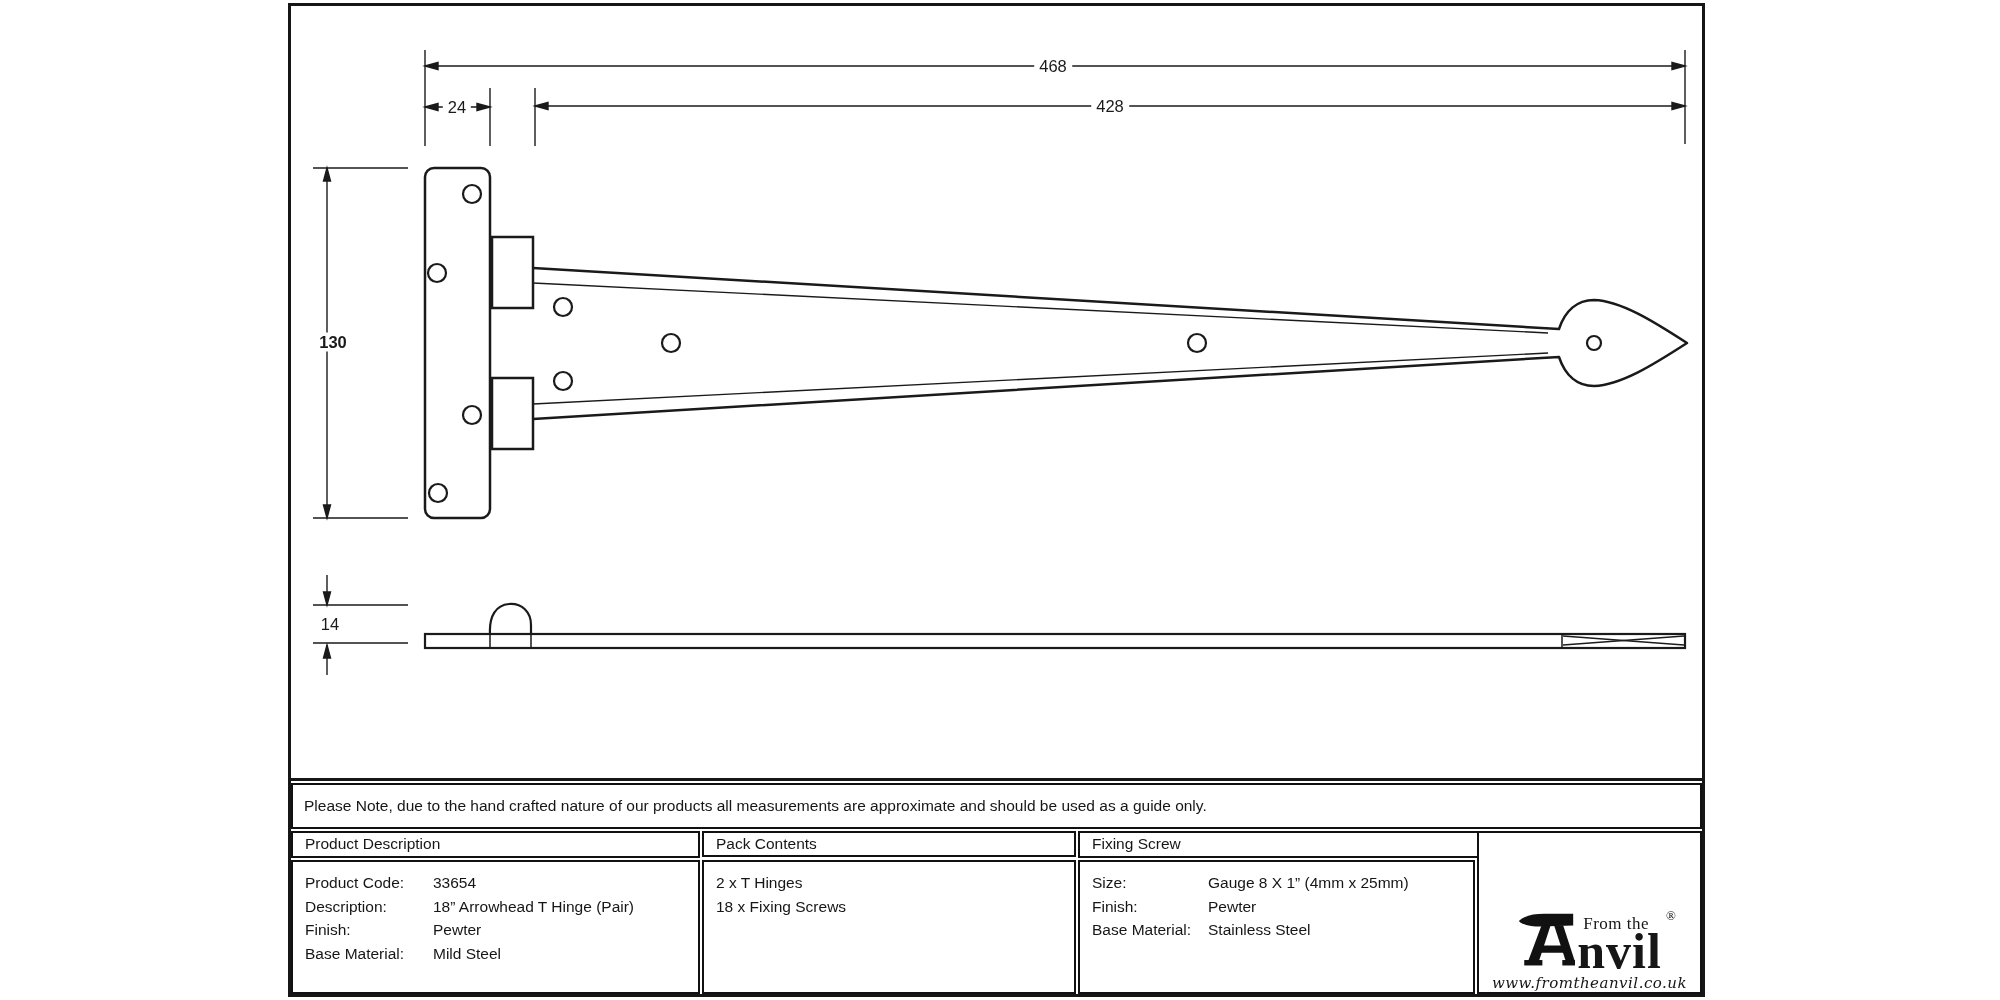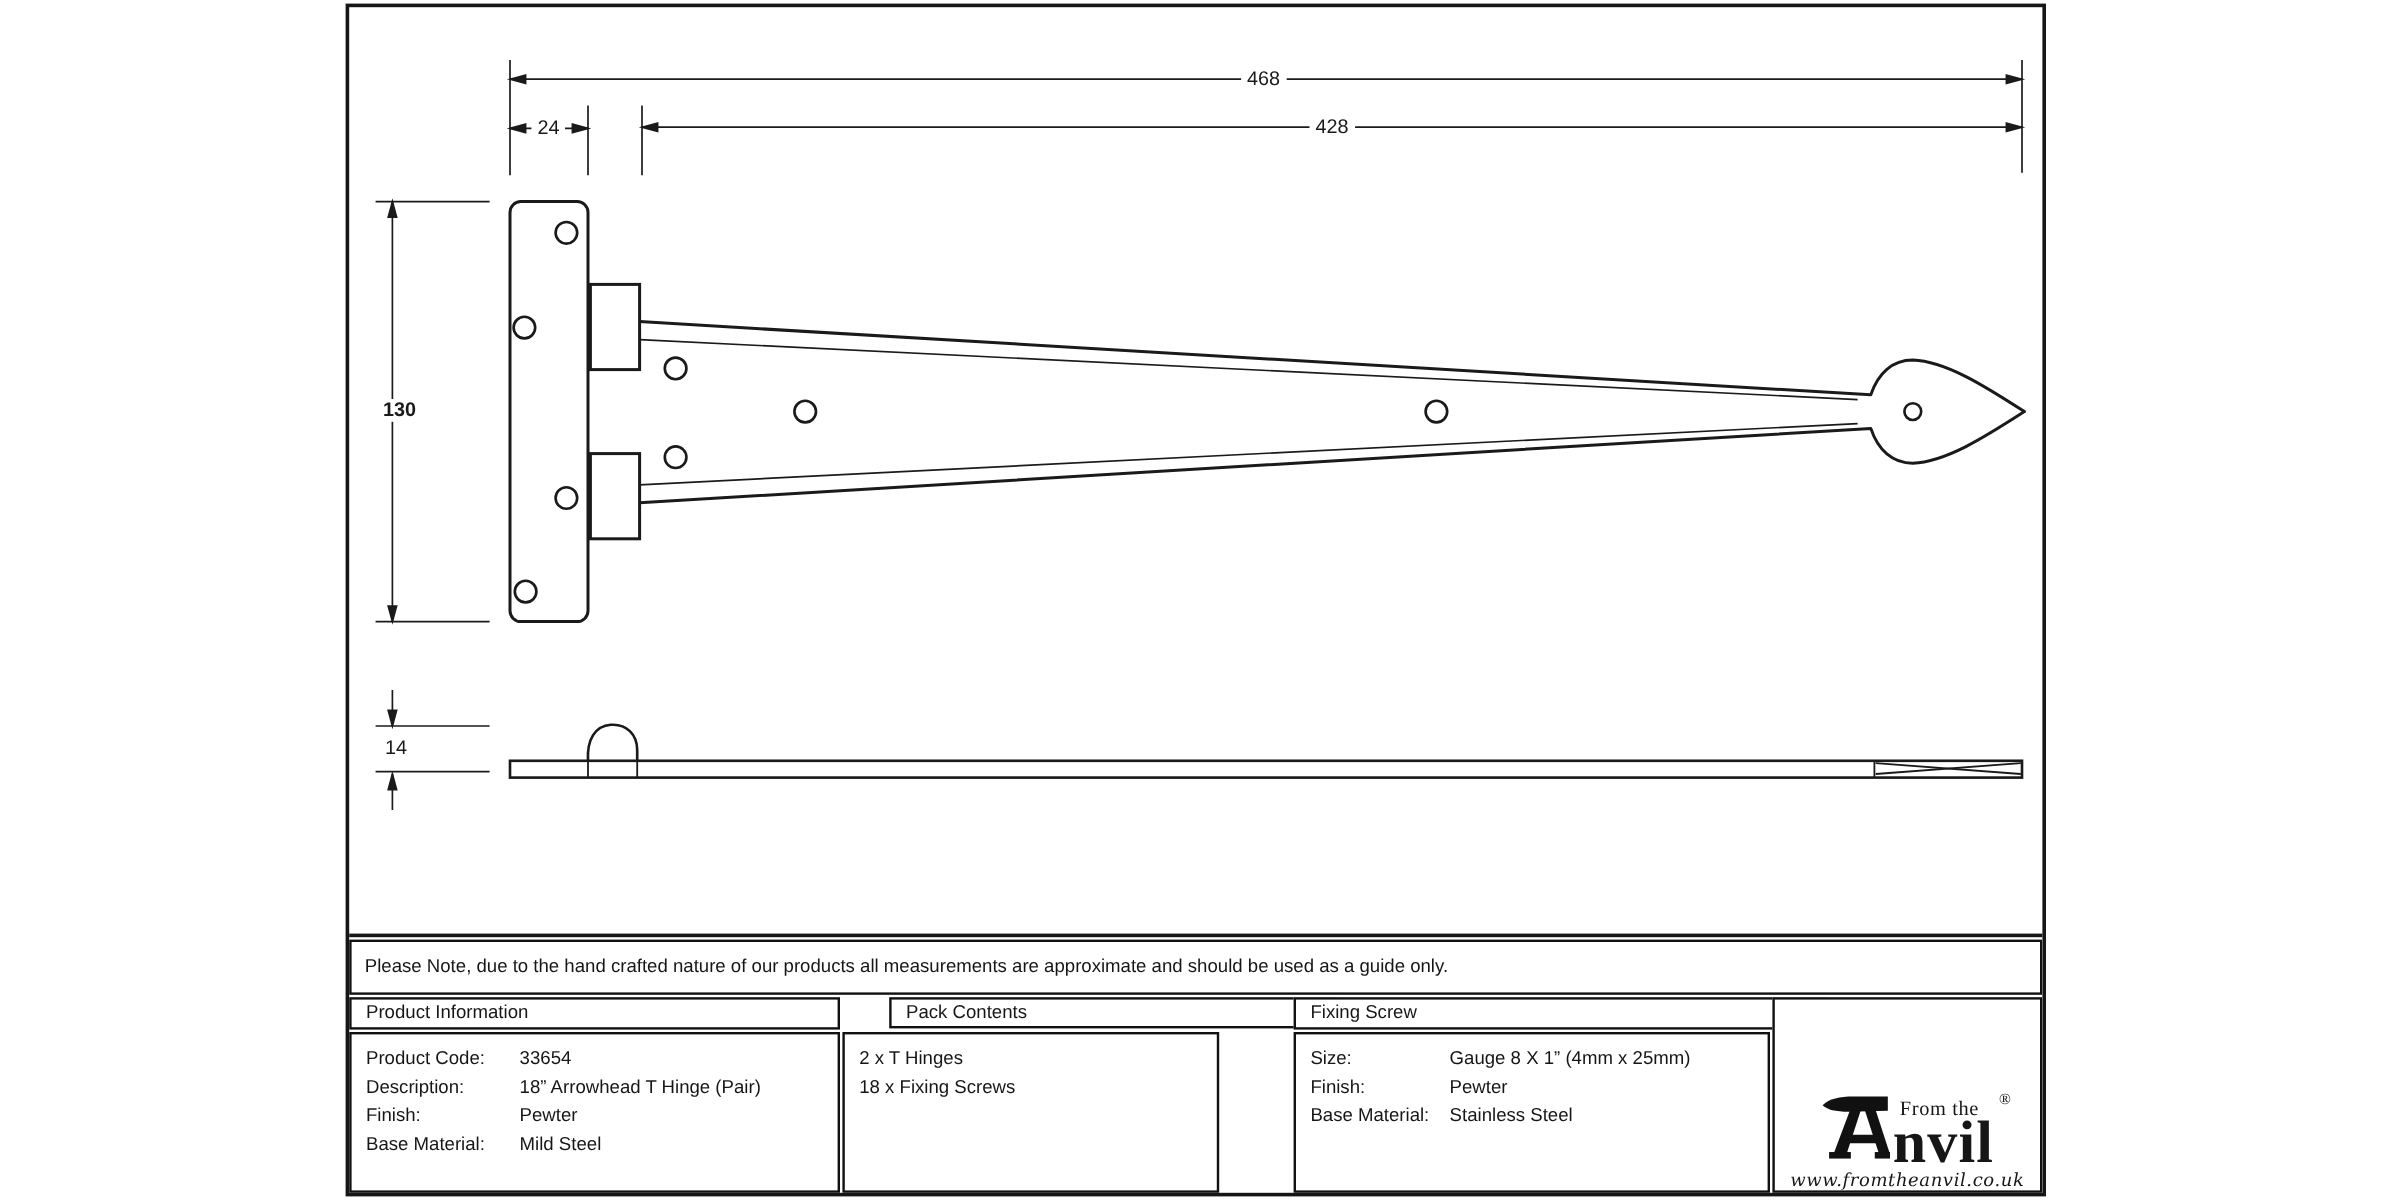--- a/index.html
+++ b/index.html
@@ -119,22 +119,22 @@
 <div class="dim-label" style="left:457px;top:107px;">24</div>
 <div class="dim-label" style="left:333px;top:342px;font-weight:bold;">130</div>
 <div class="dim-label" style="left:330px;top:624px;">14</div>
 
 <div class="hline" style="left:291px;top:778px;width:1411px;height:2.5px;"></div>
 
 <div class="box note-box" style="left:291px;top:783px;width:1411px;height:46px;">
   <span>Please Note, due to the hand crafted nature of our products all measurements are approximate and should be used as a guide only.</span>
 </div>
 
-<div class="box head-box" style="left:291px;top:831px;width:409px;height:27px;">Product Information</div>
-<div class="box head-box" style="left:741px;top:831px;width:374px;height:26px;">Pack Contents</div>
+<div class="box head-box" style="left:291px;top:831px;width:409px;height:27px;">Product Description</div>
+<div class="box head-box" style="left:702px;top:831px;width:374px;height:26px;">Pack Contents</div>
 <div class="box head-box" style="left:1078px;top:831px;width:445px;height:27px;">Fixing Screw</div>
 
 <div class="box content-box" style="left:291px;top:860px;width:409px;height:134px;">
   <div class="spec-row">
     <span class="spec-label">Product Code:</span>
     <span class="spec-value">33654</span>
   </div>
   <div class="spec-row">
     <span class="spec-label">Description:</span>
     <span class="spec-value">18” Arrowhead T Hinge (Pair)</span>
@@ -142,21 +142,21 @@
   <div class="spec-row">
     <span class="spec-label">Finish:</span>
     <span class="spec-value">Pewter</span>
   </div>
   <div class="spec-row">
     <span class="spec-label">Base Material:</span>
     <span class="spec-value">Mild Steel</span>
   </div>
 </div>
 
-<div class="box content-box" style="left:702px;top:860px;width:314px;height:134px;">
+<div class="box content-box" style="left:702px;top:860px;width:374px;height:134px;">
   <div class="pack-line">2 x T Hinges</div>
   <div class="pack-line">18 x Fixing Screws</div>
 </div>
 
 <div class="box content-box fix" style="left:1078px;top:860px;width:397px;height:134px;">
   <div class="spec-row">
     <span class="spec-label">Size:</span>
     <span class="spec-value">Gauge 8 X 1” (4mm x 25mm)</span>
   </div>
   <div class="spec-row">

